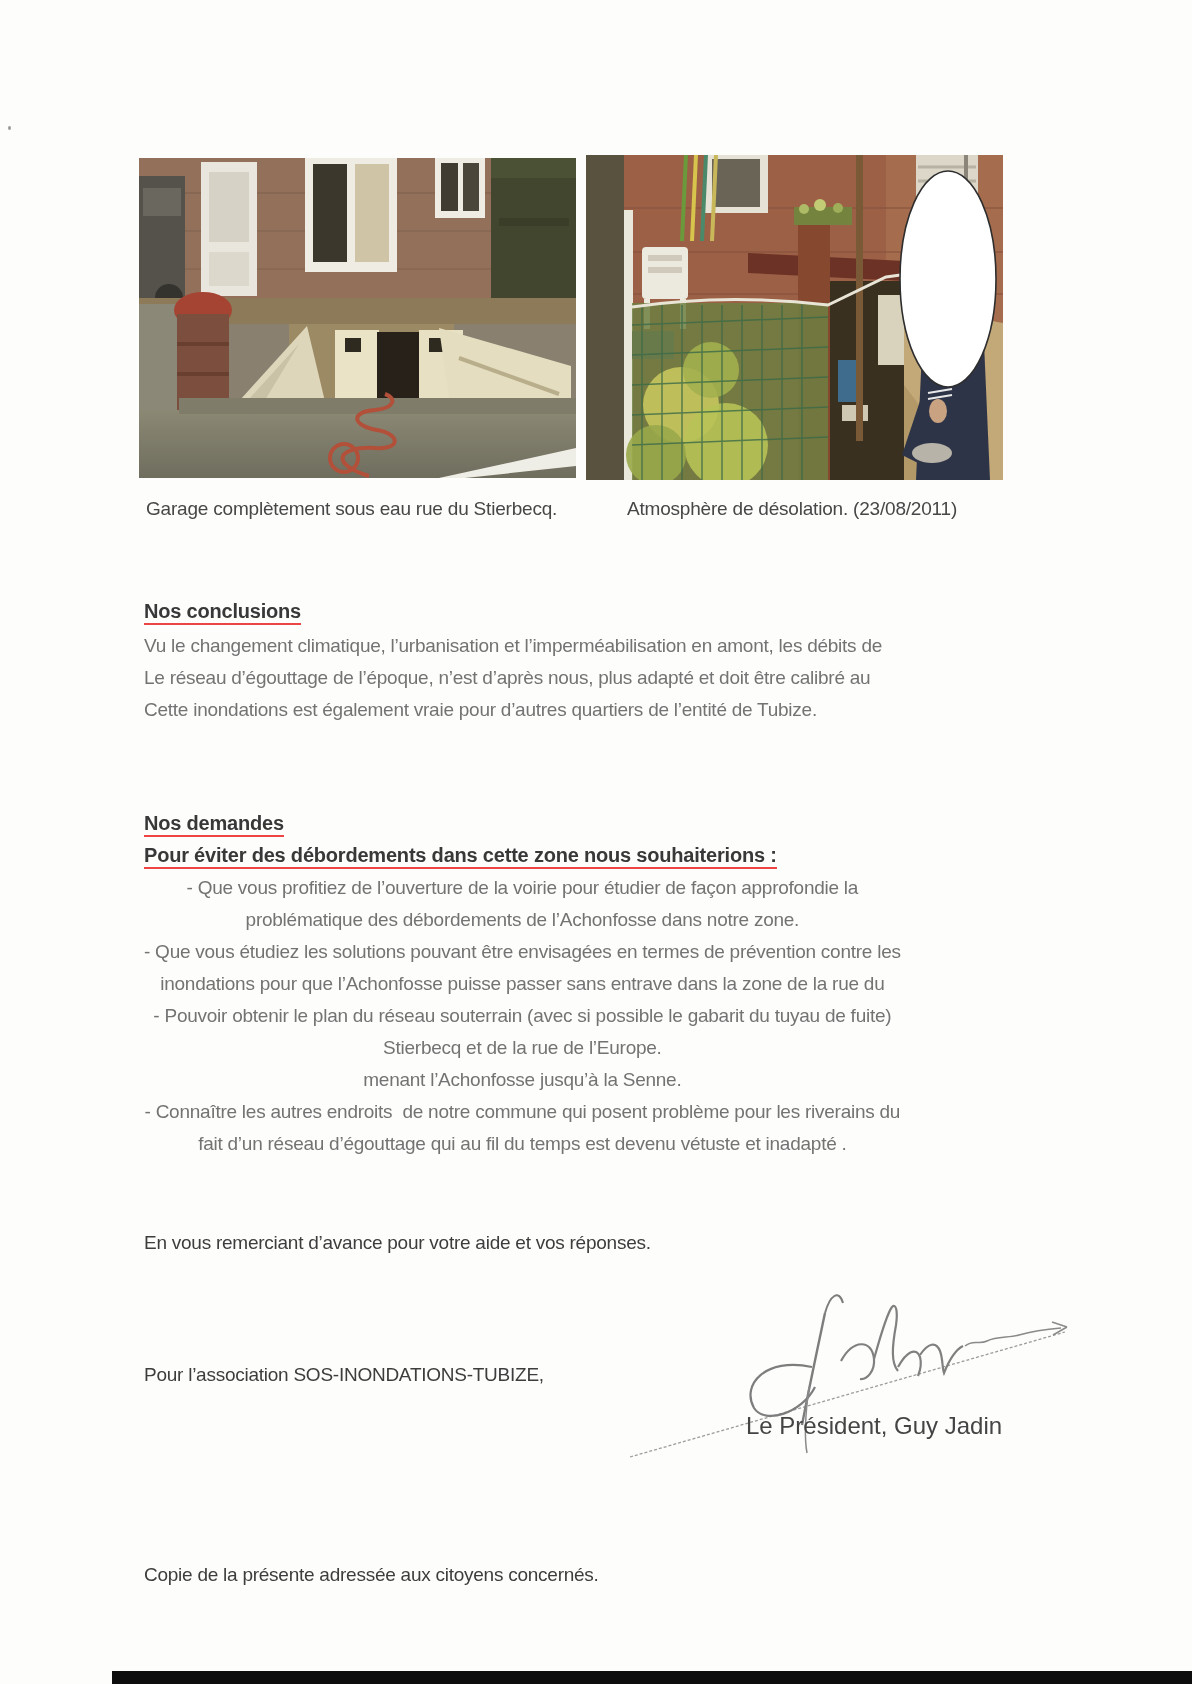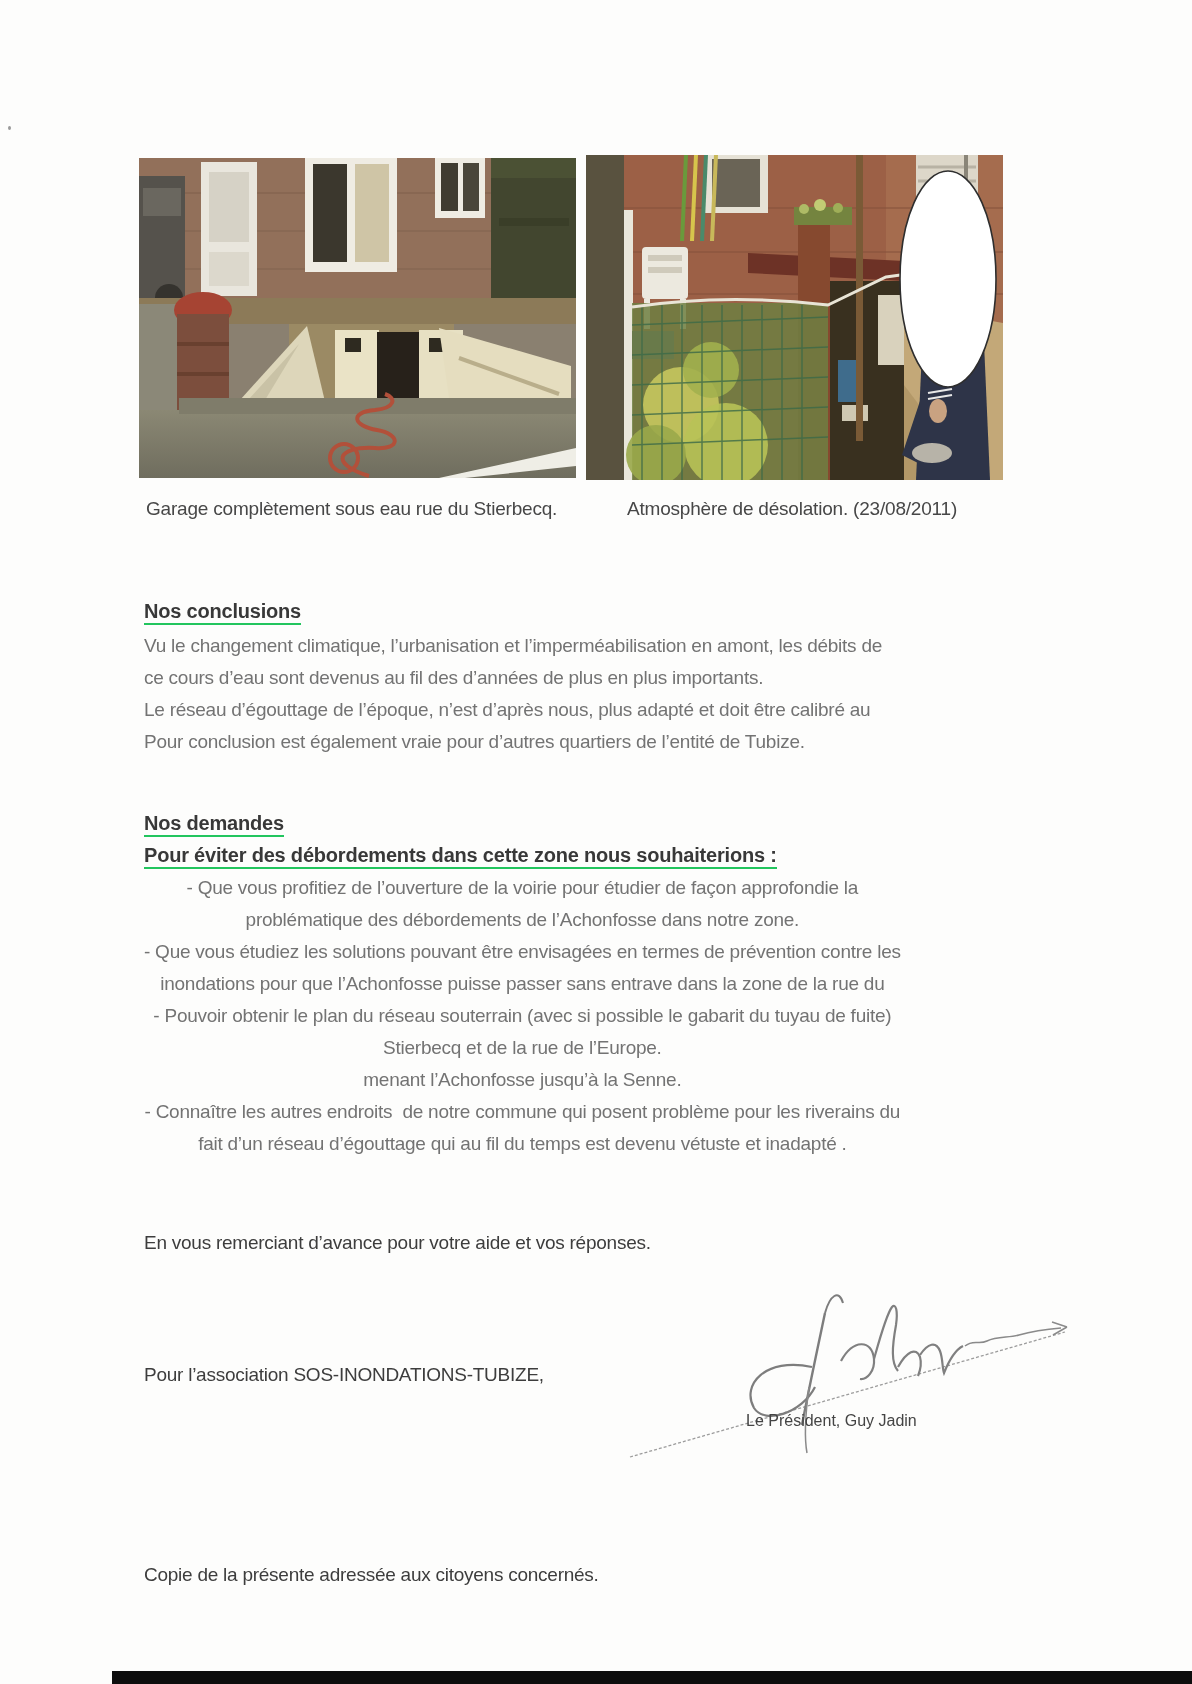--- a/index.html
+++ b/index.html
@@ -8,25 +8,25 @@
     background:#fdfdfc;overflow:hidden;
     font-family:"Liberation Sans",sans-serif;color:#3d3d3d;
   }
   .photo{position:absolute;overflow:hidden;background:#8a8070;}
   .photo svg{display:block;}
   .caption{position:absolute;font-size:19px;color:#474747;white-space:pre;letter-spacing:-0.2px;}
   .heading{
     position:absolute;font-size:20px;font-weight:bold;color:#383838;
     letter-spacing:-0.2px;
   }
-  .heading span{border-bottom:2px solid #22c55e;padding-bottom:1px;}
+  .heading span{border-bottom:2px solid #ef4444;padding-bottom:1px;}
   .para{position:absolute;font-size:19px;letter-spacing:-0.25px;color:#737373;}
   .para .line{line-height:32px;white-space:pre;}
   .single{position:absolute;font-size:19px;letter-spacing:-0.25px;color:#3d3d3d;white-space:pre;}
-  .signer{position:absolute;font-size:16px;color:#444;white-space:pre;}
+  .signer{position:absolute;font-size:24px;color:#444;white-space:pre;}
   .sig{position:absolute;}
   .bottom-bar{position:absolute;background:#0d0d0d;}
   .speck{position:absolute;background:#9a9a9a;border-radius:50%;}
 </style>
 </head>
 <body>
 
 <div class="page">
 
   <div class="speck" style="left:8px;top:126px;width:3px;height:4px;"></div>
@@ -190,23 +190,22 @@
   </div>
 
   <div class="caption" style="left:146px;top:498px;">Garage complètement sous eau rue du Stierbecq.</div>
   <div class="caption" style="left:627px;top:498px;">Atmosphère de désolation. (23/08/2011)</div>
 
   <div class="heading" style="left:144px;top:600px;">
     <span>Nos conclusions</span>
   </div>
   <div class="para" style="left:144px;top:630px;">
     <div class="line">Vu le changement climatique, l’urbanisation et l’imperméabilisation en amont, les débits de</div>
-    <div class="line">ce cours d’eau sont devenus au fil des d’années de plus en plus importants.</div>
     <div class="line">Le réseau d’égouttage de l’époque, n’est d’après nous, plus adapté et doit être calibré au</div>
-    <div class="line">Pour conclusion est également vraie pour d’autres quartiers de l’entité de Tubize.</div>
+    <div class="line">Cette inondations est également vraie pour d’autres quartiers de l’entité de Tubize.</div>
   </div>
 
   <div class="heading" style="left:144px;top:812px;">
     <span>Nos demandes</span>
   </div>
   <div class="heading" style="left:144px;top:844px;">
     <span>Pour éviter des débordements dans cette zone nous souhaiterions :</span>
   </div>
   <div class="para" style="left:144px;top:872px;text-align:center;">
     <div class="line">- Que vous profitiez de l’ouverture de la voirie pour étudier de façon approfondie la</div>

